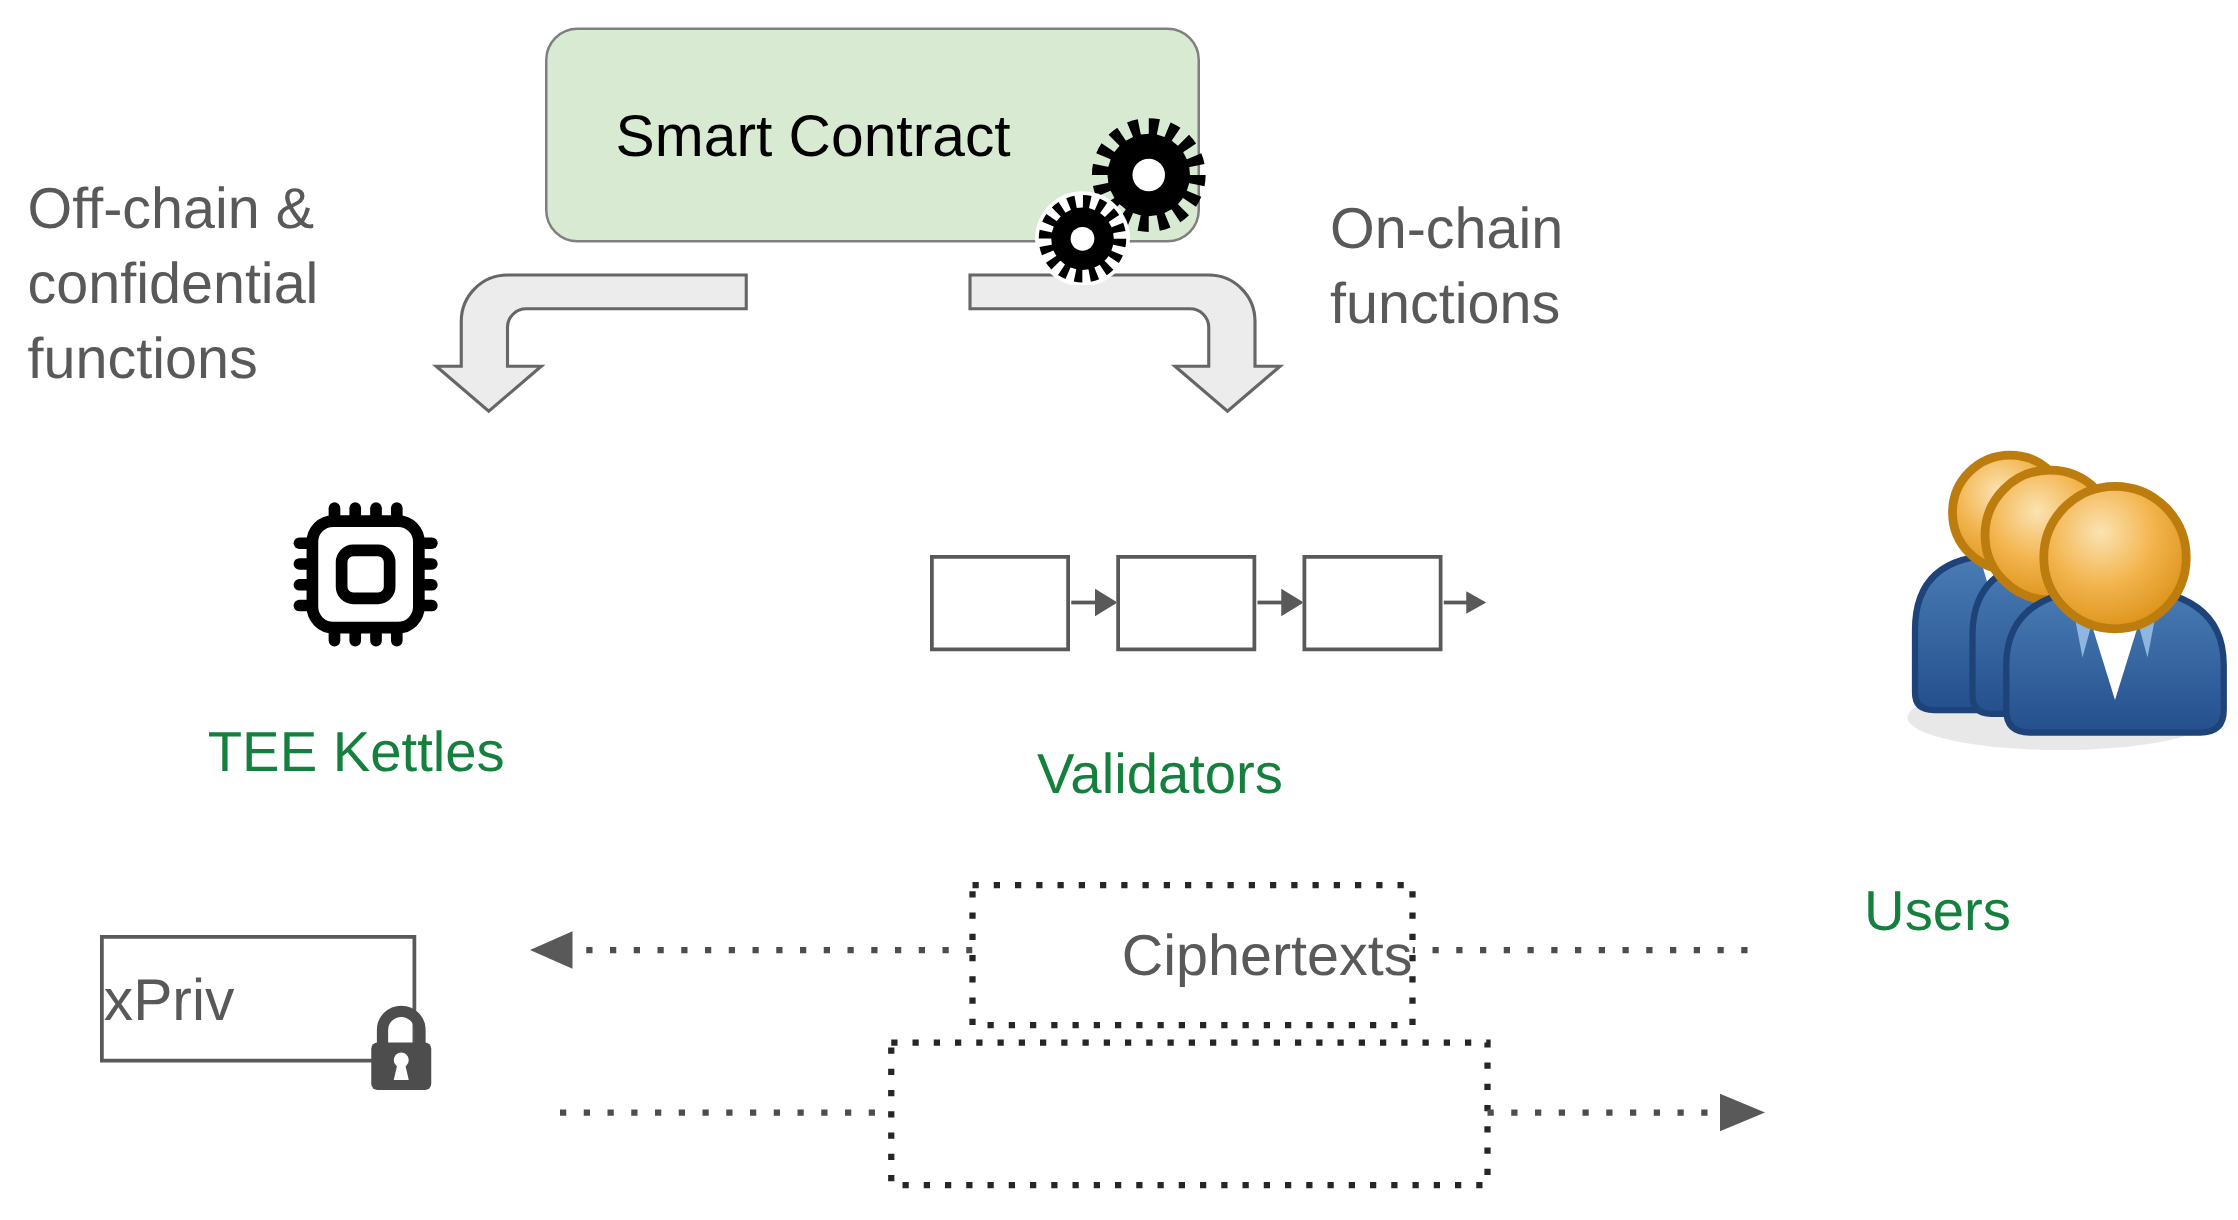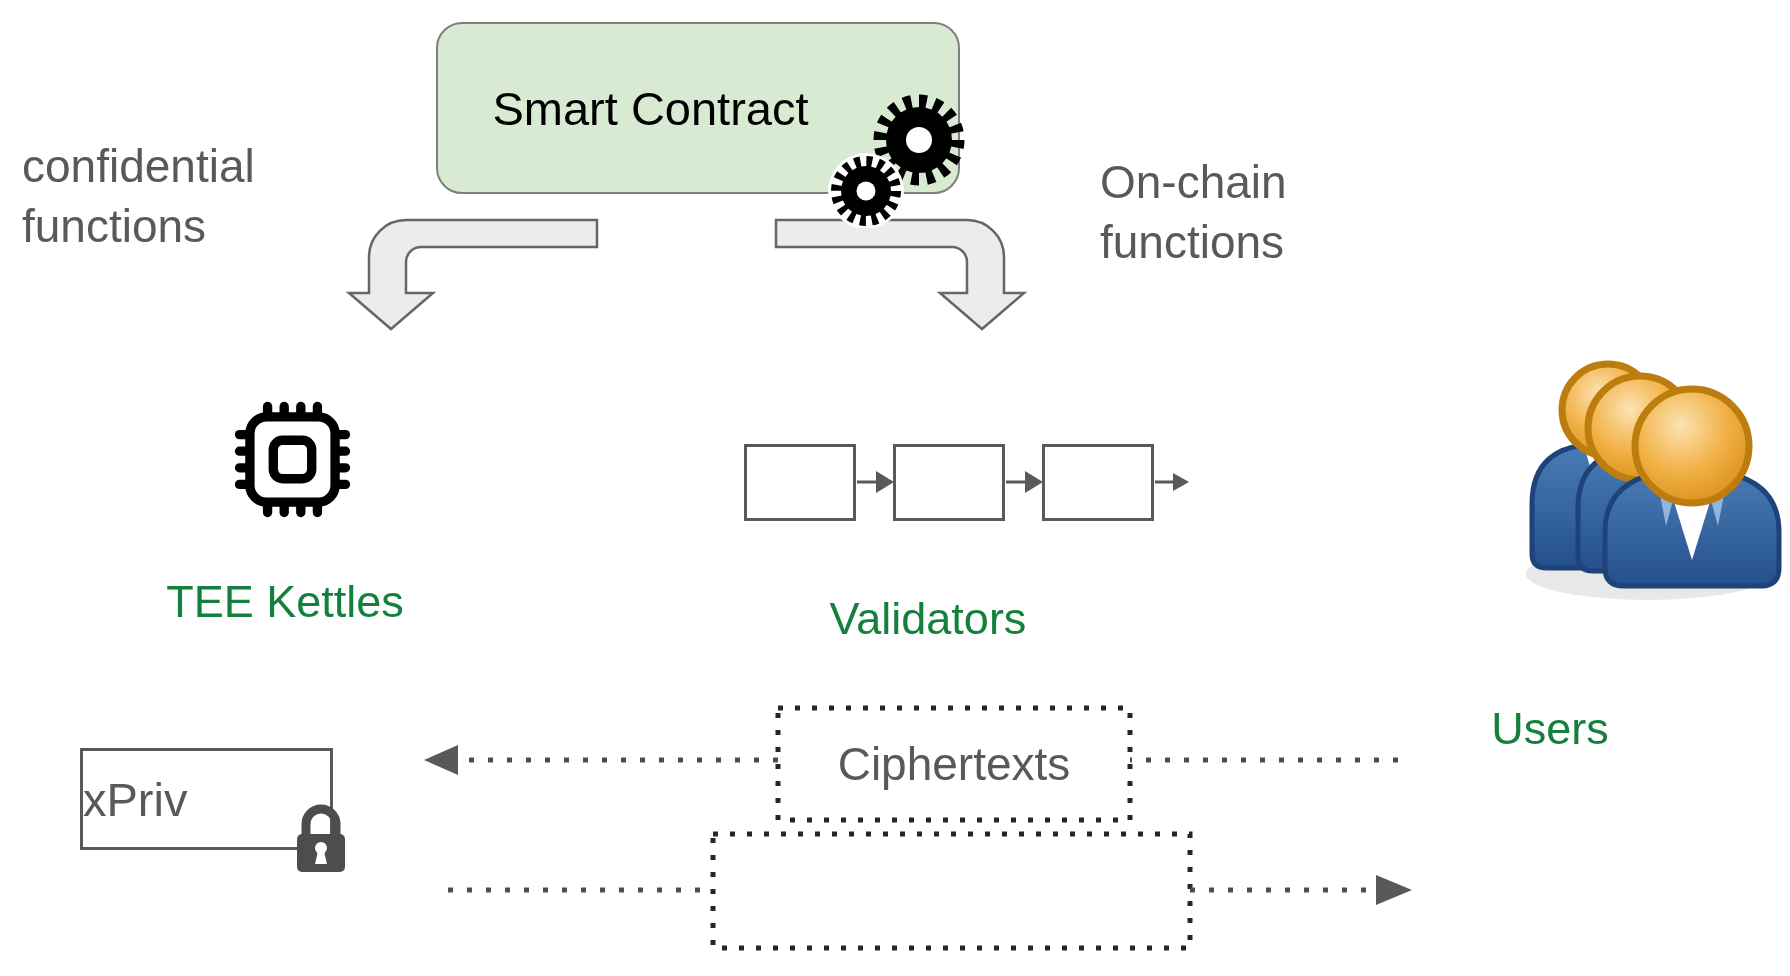--- a/index.html
+++ b/index.html
@@ -11,21 +11,21 @@
             border:2px solid #7f7f7f;border-radius:26px;box-sizing:border-box;
             display:flex;align-items:center;justify-content:center;padding-right:95px;
             font-size:47px;color:#000;margin-left:28px;}
   .branch-label{font-size:46px;line-height:60px;color:#595959;}
   .branch-label span{display:block;}
   .node-label{font-size:45px;color:#15803d;text-align:center;white-space:nowrap;}
   .block{width:112px;height:77px;background:#fff;border:3px solid #595959;box-sizing:border-box;}
   .xpriv{left:80px;top:748px;width:253px;height:102px;border:3px solid #595959;background:#fff;
          box-sizing:border-box;display:flex;align-items:center;
          font-size:47px;color:#595959;}
-  .flow-label{display:flex;align-items:center;justify-content:center;
+  .flow-label{display:flex;align-items:center;justify-content:flex-end;
               font-size:46px;color:#595959;white-space:nowrap;}
   .cipher-label{left:778px;top:708px;width:352px;height:112px;}
   .attested-label{left:713px;top:834px;width:477px;height:114px;}
 </style>
 </head>
 <body>
 
 <div class="canvas">
 
   <svg class="abs overlay" viewBox="0 0 1790 976">
@@ -72,24 +72,25 @@
     </g>
     <circle cx="38" cy="97" r="38" fill="#fff"></circle>
     <g>
       <circle cx="38" cy="97" r="29" fill="none" stroke="#000" stroke-width="12" stroke-dasharray="5.7 5.7"></circle>
       <circle cx="38" cy="97" r="25" fill="#000"></circle>
       <circle cx="38" cy="97" r="9.5" fill="#fff"></circle>
     </g>
   </svg>
 
   <div class="abs branch-label" style="left:22px;top:136px;">
+    <span>Off-chain &amp;</span>
     <span>confidential</span>
     <span>functions</span>
   </div>
-  <div class="abs branch-label" style="left:1100px;top:152px;">
+  <div class="abs branch-label" style="left:1064px;top:152px;">
     <span>On-chain</span>
     <span>functions</span>
   </div>
 
   <svg class="abs" style="left:225px;top:392px;" width="135" height="135" viewBox="0 0 130 130">
     <g stroke="#000" stroke-width="9" stroke-linecap="round">
       <line x1="41" y1="14" x2="41" y2="25"></line>
         <line x1="57" y1="14" x2="57" y2="25"></line>
       <line x1="73" y1="14" x2="73" y2="25"></line>
         <line x1="89" y1="14" x2="89" y2="25"></line>

